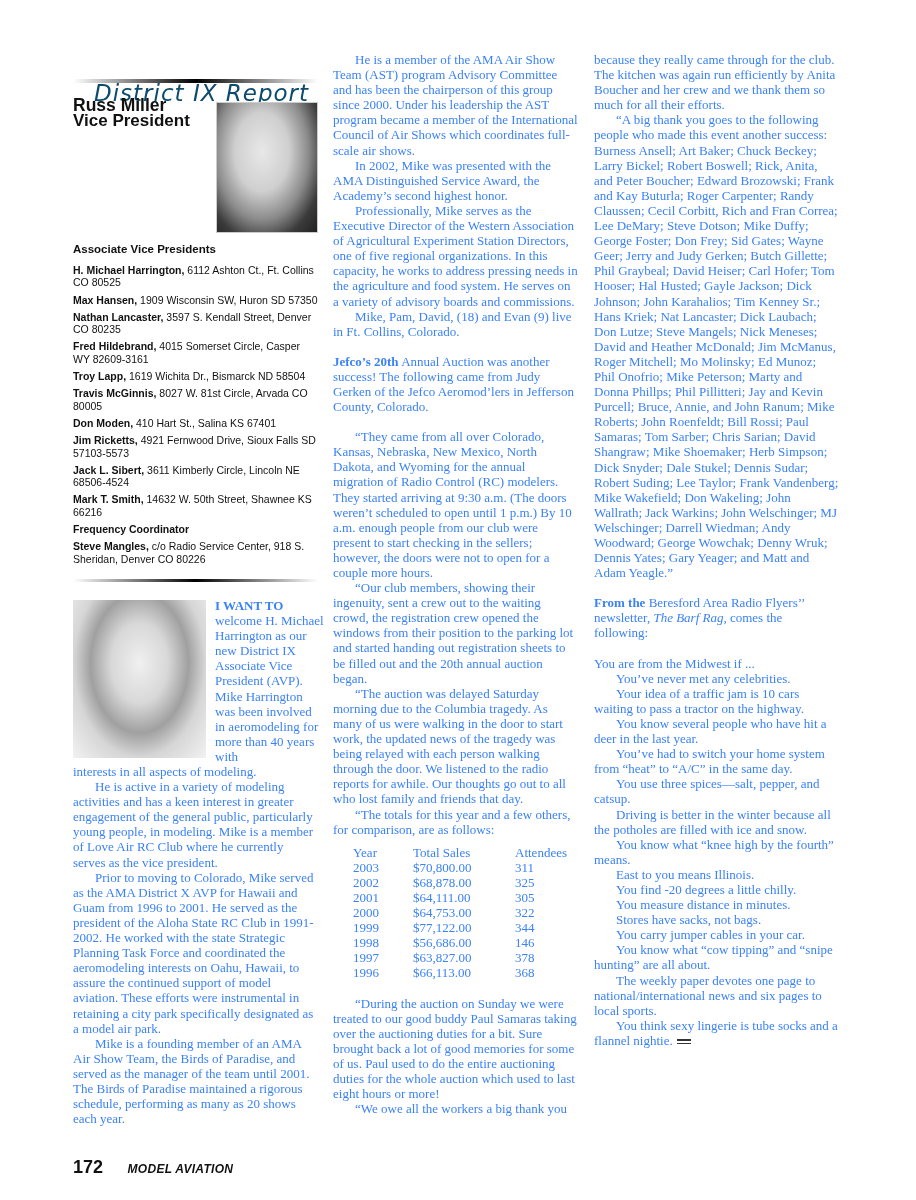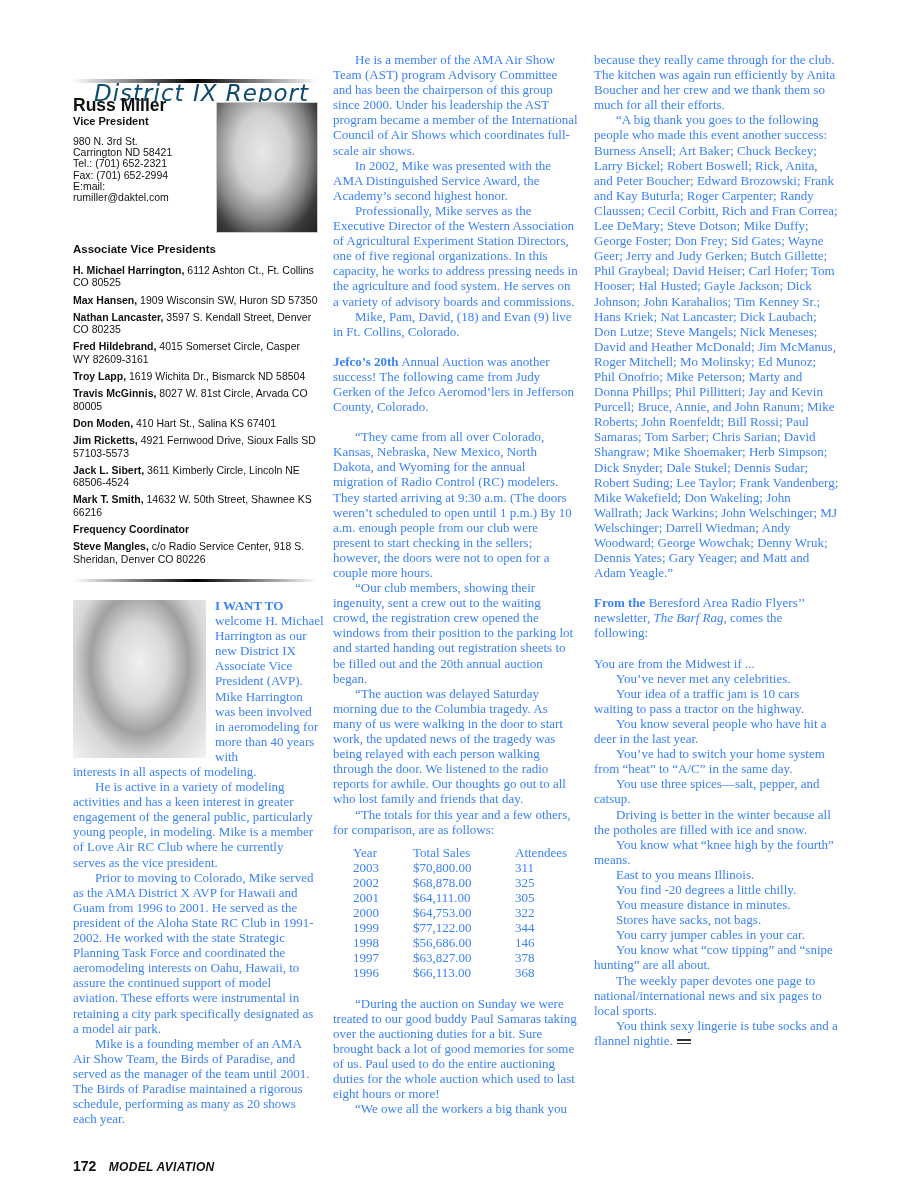--- a/index.html
+++ b/index.html
@@ -7,21 +7,21 @@
   body { position: relative; overflow: hidden; color: #111; }
 
   .report-title { position: absolute; left: 94px; top: 40px; font-family: "DejaVu Sans", sans-serif; font-style: italic; font-size: 23px; letter-spacing: 1px; color: #0c4a6e; margin-top: 40px; }
   .grad-rule { height: 4px; background: linear-gradient(to right, #fff 0%, #999 20%, #000 50%, #999 80%, #fff 100%); }
   .rule-top { position: absolute; left: 73px; top: 79px; width: 245px; }
   .rule-bottom { position: absolute; left: 73px; top: 579px; width: 245px; height: 3px; }
 
   .vp-block { position: absolute; left: 73px; top: 88px; width: 245px; font-family: "Liberation Sans", sans-serif; font-size: 10.5px; line-height: 11px; }
   .states { width: 150px; }
   .vp-name { font-size: 17.5px; font-weight: bold; line-height: 18px; margin-top: 8px; }
-  .vp-title { font-size: 11px; font-weight: bold; line-height: 14px; }
+  .vp-title { font-size: 17px; font-weight: bold; line-height: 14px; }
   .vp-address { margin-top: 8px; line-height: 11.2px; }
   .vp-photo { position: absolute; left: 143px; top: 14px; width: 102px; height: 131px; background: radial-gradient(ellipse at 45% 38%, #e8e8e8 0%, #cfcfcf 35%, #8a8a8a 60%, #3a3a3a 80%, #222 100%); border: 1px solid #ccc; }
   .avp-head { position: absolute; left: 73px; top: 243px; font-family: "Liberation Sans", sans-serif; font-weight: bold; font-size: 11.5px; }
   .avp-list { position: absolute; left: 73px; top: 264px; width: 245px; font-family: "Liberation Sans", sans-serif; font-size: 10.5px; line-height: 12.3px; }
   .avp-item { margin-bottom: 5px; }
   .avp-item b { font-weight: bold; }
   .freq-head { font-weight: bold; margin-bottom: 5px; }
 
   .body-text { font-family: "Liberation Serif", serif; font-size: 13px; line-height: 15.1px; color: #3b82f6; }
   .body-text p { text-indent: 22px; }
@@ -35,41 +35,33 @@
 
   .col2-body { position: absolute; left: 333px; top: 52px; width: 245px; }
   .sales-table { margin: 8px 0 0 20px; border-collapse: collapse; }
   .sales-table td, .sales-table th { font-weight: normal; text-align: left; padding: 0; line-height: 15.1px; font-size: 13px; }
   .sales-table .c1 { width: 60px; }
   .sales-table .c2 { width: 102px; }
 
   .col3-body { position: absolute; left: 594px; top: 52px; width: 245px; }
 
   .footer { position: absolute; left: 73px; top: 1157px; font-family: "Liberation Sans", sans-serif; }
-  .page-num { font-weight: bold; font-size: 14px; margin-right: 8px; }
+  .page-num { font-weight: bold; font-size: 18px; margin-right: 20px; }
   .mag-name { font-weight: bold; font-style: italic; font-size: 12px; letter-spacing: 0.3px; }
   .end-mark { display: inline-block; width: 14px; height: 5px; border-top: 2px solid #333; border-bottom: 1px solid #333; margin-left: 4px; vertical-align: middle; }
 </style>
 </head>
 <body>
 
 <div class="report-title">District IX Report</div>
 <div class="grad-rule rule-top"></div>
 
 <div class="vp-block">
   <div class="vp-name">Russ Miller</div>
   <div class="vp-title">Vice President</div>
-  <div class="vp-address">
-    <div>980 N. 3rd St.</div>
-    <div>Carrington ND 58421</div>
-    <div>Tel.: (701) 652-2321</div>
-    <div>Fax: (701) 652-2994</div>
-    <div>E:mail:</div>
-    <div>rumiller@daktel.com</div>
-  </div>
   <div class="vp-photo"></div>
 </div>
 
 <div class="avp-head">Associate Vice Presidents</div>
 <div class="avp-list">
   <div class="avp-item"><b>H. Michael Harrington,</b><span> 6112 Ashton Ct., Ft. Collins CO 80525</span></div>
   <div class="avp-item"><b>Max Hansen,</b><span> 1909 Wisconsin SW, Huron SD 57350</span></div>
   <div class="avp-item"><b>Nathan Lancaster,</b><span> 3597 S. Kendall Street, Denver CO 80235</span></div>
   <div class="avp-item"><b>Fred Hildebrand,</b><span> 4015 Somerset Circle, Casper WY  82609-3161</span></div>
   <div class="avp-item"><b>Troy Lapp,</b><span> 1619 Wichita Dr., Bismarck ND  58504</span></div>

